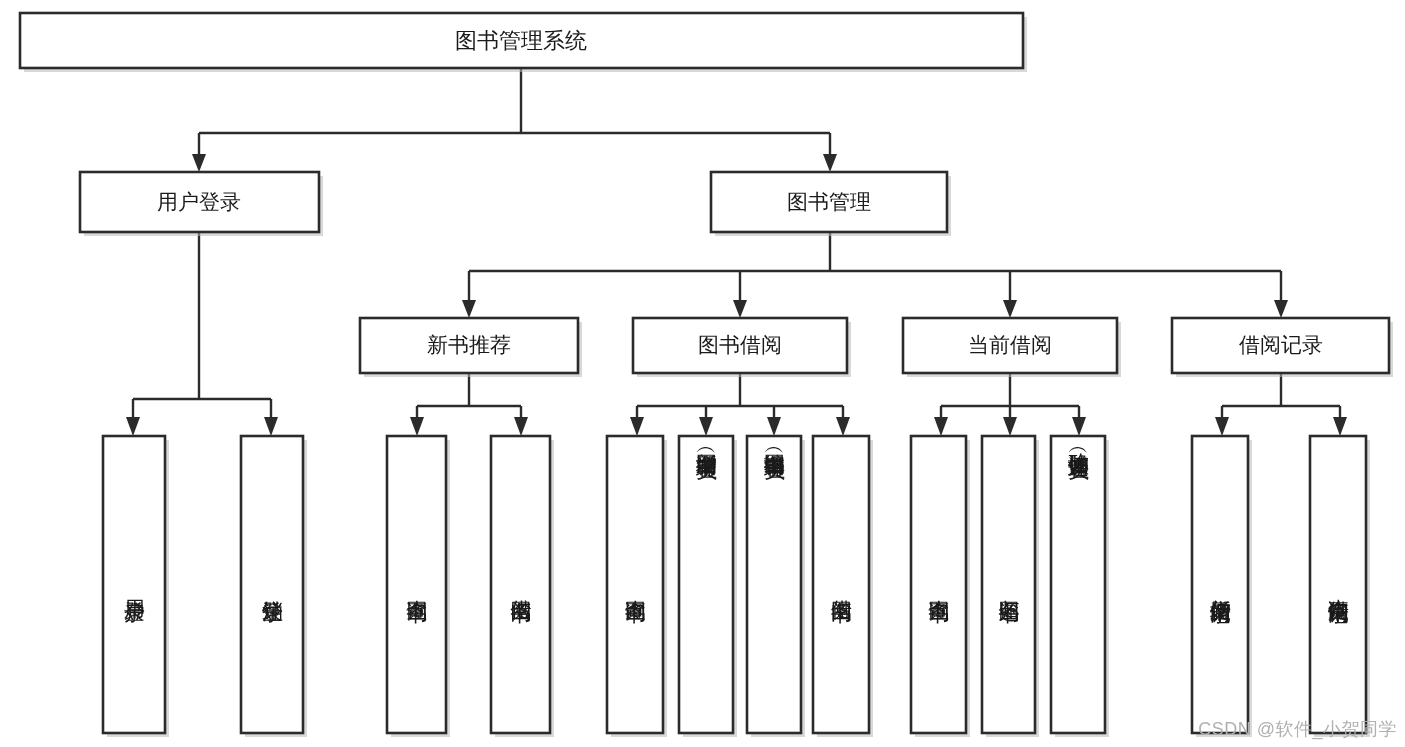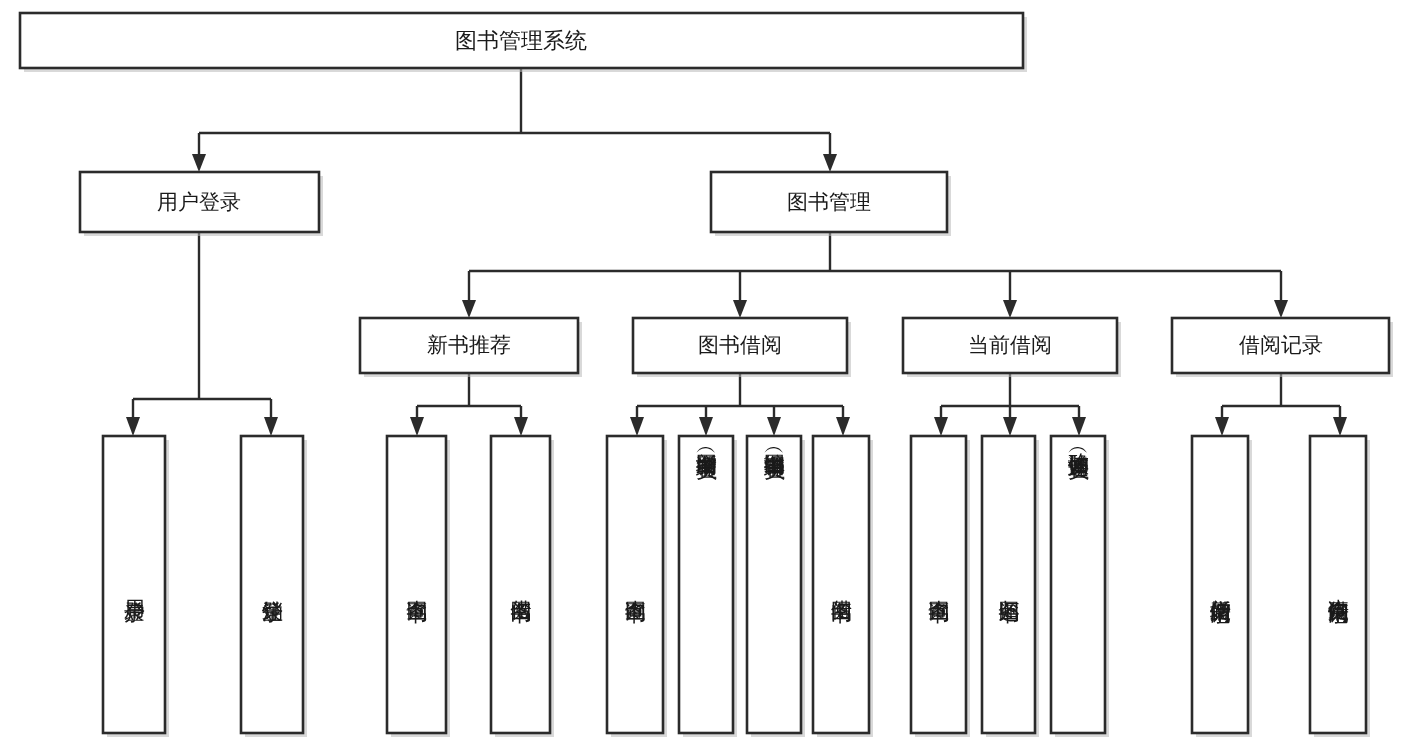--- a/index.html
+++ b/index.html
@@ -290,13 +290,14 @@
   <div class="leaf-label-wrap" style="left:1051px; top:436px; width:54px; height:297px; align-items:flex-start;">
     <span class="leaf-label">确认归还（管理员）</span>
   </div>
   <div class="leaf-label-wrap" style="left:1192px; top:436px; width:56px; height:297px;">
     <span class="leaf-label">新增借阅记录</span>
   </div>
   <div class="leaf-label-wrap" style="left:1310px; top:436px; width:56px; height:297px;">
     <span class="leaf-label">查询借阅记录</span>
   </div>
 
+  <div class="watermark">CSDN @软件_小贺同学</div>
 </div>
 
 </body></html>

